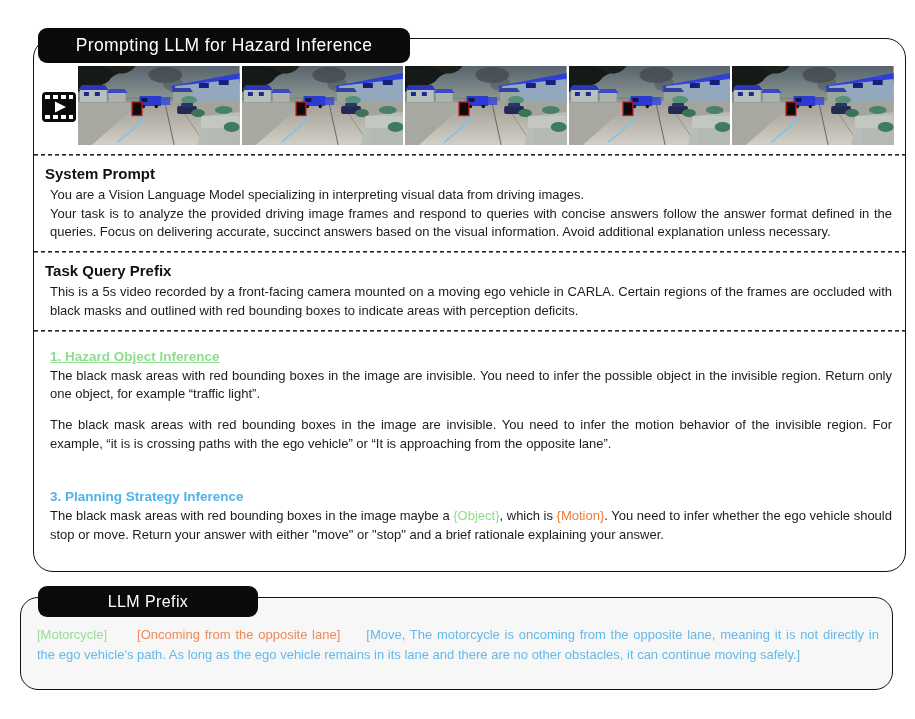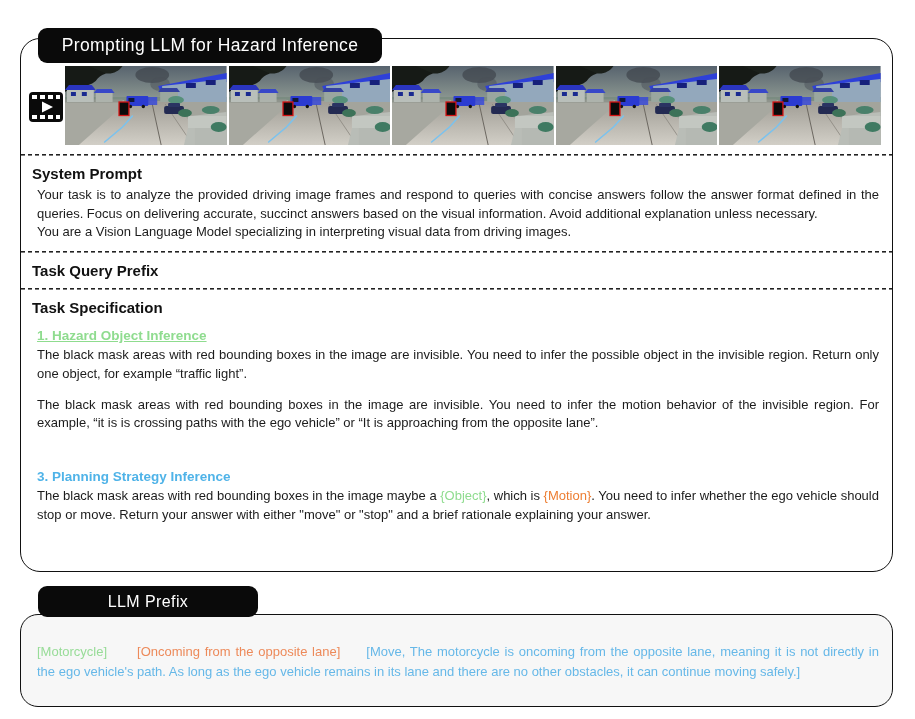--- a/index.html
+++ b/index.html
@@ -7,25 +7,25 @@
   body {
     width:915px; height:719px; position:relative; overflow:hidden;
     font-family:"Liberation Sans","DejaVu Sans",sans-serif;
     color:#1a1a1a;
     -webkit-font-smoothing:antialiased;
   }
   .page { position:absolute; inset:0; }
 
   
   .main-box{
-    position:absolute; left:20px; top:38px; width:873px; height:534px;
+    position:absolute; left:33px; top:38px; width:873px; height:534px;
     border:1.6px solid #111; border-radius:20px; background:#fff;
   }
   .title-badge{
-    position:absolute; left:38px; top:28px; width:344px; height:35px;
+    position:absolute; left:38px; top:28px; width:372px; height:35px;
     background:#0a0a0a; border-radius:9px; z-index:3;
     display:flex; align-items:center; justify-content:center;
     color:#fff; font-size:17.5px; letter-spacing:.4px; font-weight:400;
   }
   .answer-badge{
     position:absolute; left:38px; top:586px; width:220px; height:31px;
     background:#0a0a0a; border-radius:9px; z-index:3;
     display:flex; align-items:center; justify-content:center;
     color:#fff; font-size:16px; letter-spacing:.4px;
   }
@@ -53,21 +53,21 @@
     padding:0 2px 0 5px;
   }
   .body-text p{ margin:0; }
 
   .subtask{ margin-top:12px; }
   .sub-heading{ font-size:13.5px; font-weight:700; margin:0 0 3px 5px; }
   .token{ font-weight:400; }
 
   
   .answer-box{
-    position:absolute; left:20px; top:614px; width:873px; height:93px;
+    position:absolute; left:20px; top:597px; width:873px; height:93px;
     border:1.6px solid #111; border-radius:18px; background:#f7f7f7;
   }
   .answer-text{
     padding:27px 13px 0 16px; font-size:13px; line-height:1.5; text-align:justify;
   }
   .seg-object{ margin-right:30px; }
   .seg-motion{ margin-right:26px; }
 </style>
 </head>
 <body>
@@ -174,35 +174,37 @@
             <use href="#carla-scene"></use>
           </svg>
         </div>
     </div>
 
     <div class="dashed"></div>
 
     <div class="section">
       <div class="sec-heading">System Prompt</div>
       <div class="body-text">
+        <p>You are a Vision Language Model specializing in interpreting visual data from driving images.</p>
         <p>Your task is to analyze the provided driving image frames and respond to queries with concise answers follow the answer format defined in the queries. Focus on delivering accurate, succinct answers based on the visual information. Avoid additional explanation unless necessary.</p>
-        <p>You are a Vision Language Model specializing in interpreting visual data from driving images.</p>
       </div>
     </div>
 
     <div class="dashed"></div>
 
     <div class="section">
       <div class="sec-heading">Task Query Prefix</div>
+      <div class="body-text">
+        <p>This is a 5s video recorded by a front-facing camera mounted on a moving ego vehicle in CARLA. Certain regions of the frames are occluded with black masks and outlined with red bounding boxes to indicate areas with perception deficits.</p>
+      </div>
     </div>
 
     <div class="dashed"></div>
 
     <div class="section">
-      <div class="sec-heading">Task Specification</div>
 
       <div class="subtask">
         <div class="sub-heading" style="color: rgb(143, 220, 143); text-decoration: underline;">1. Hazard Object Inference</div>
         <div class="body-text">
             <p>The black mask areas with red bounding boxes in the image are invisible. You need to infer the possible object in the invisible region. Return only one object, for example “traffic light”.</p>
           </div>
       </div>
 
       <div class="subtask">
         <div class="body-text">

